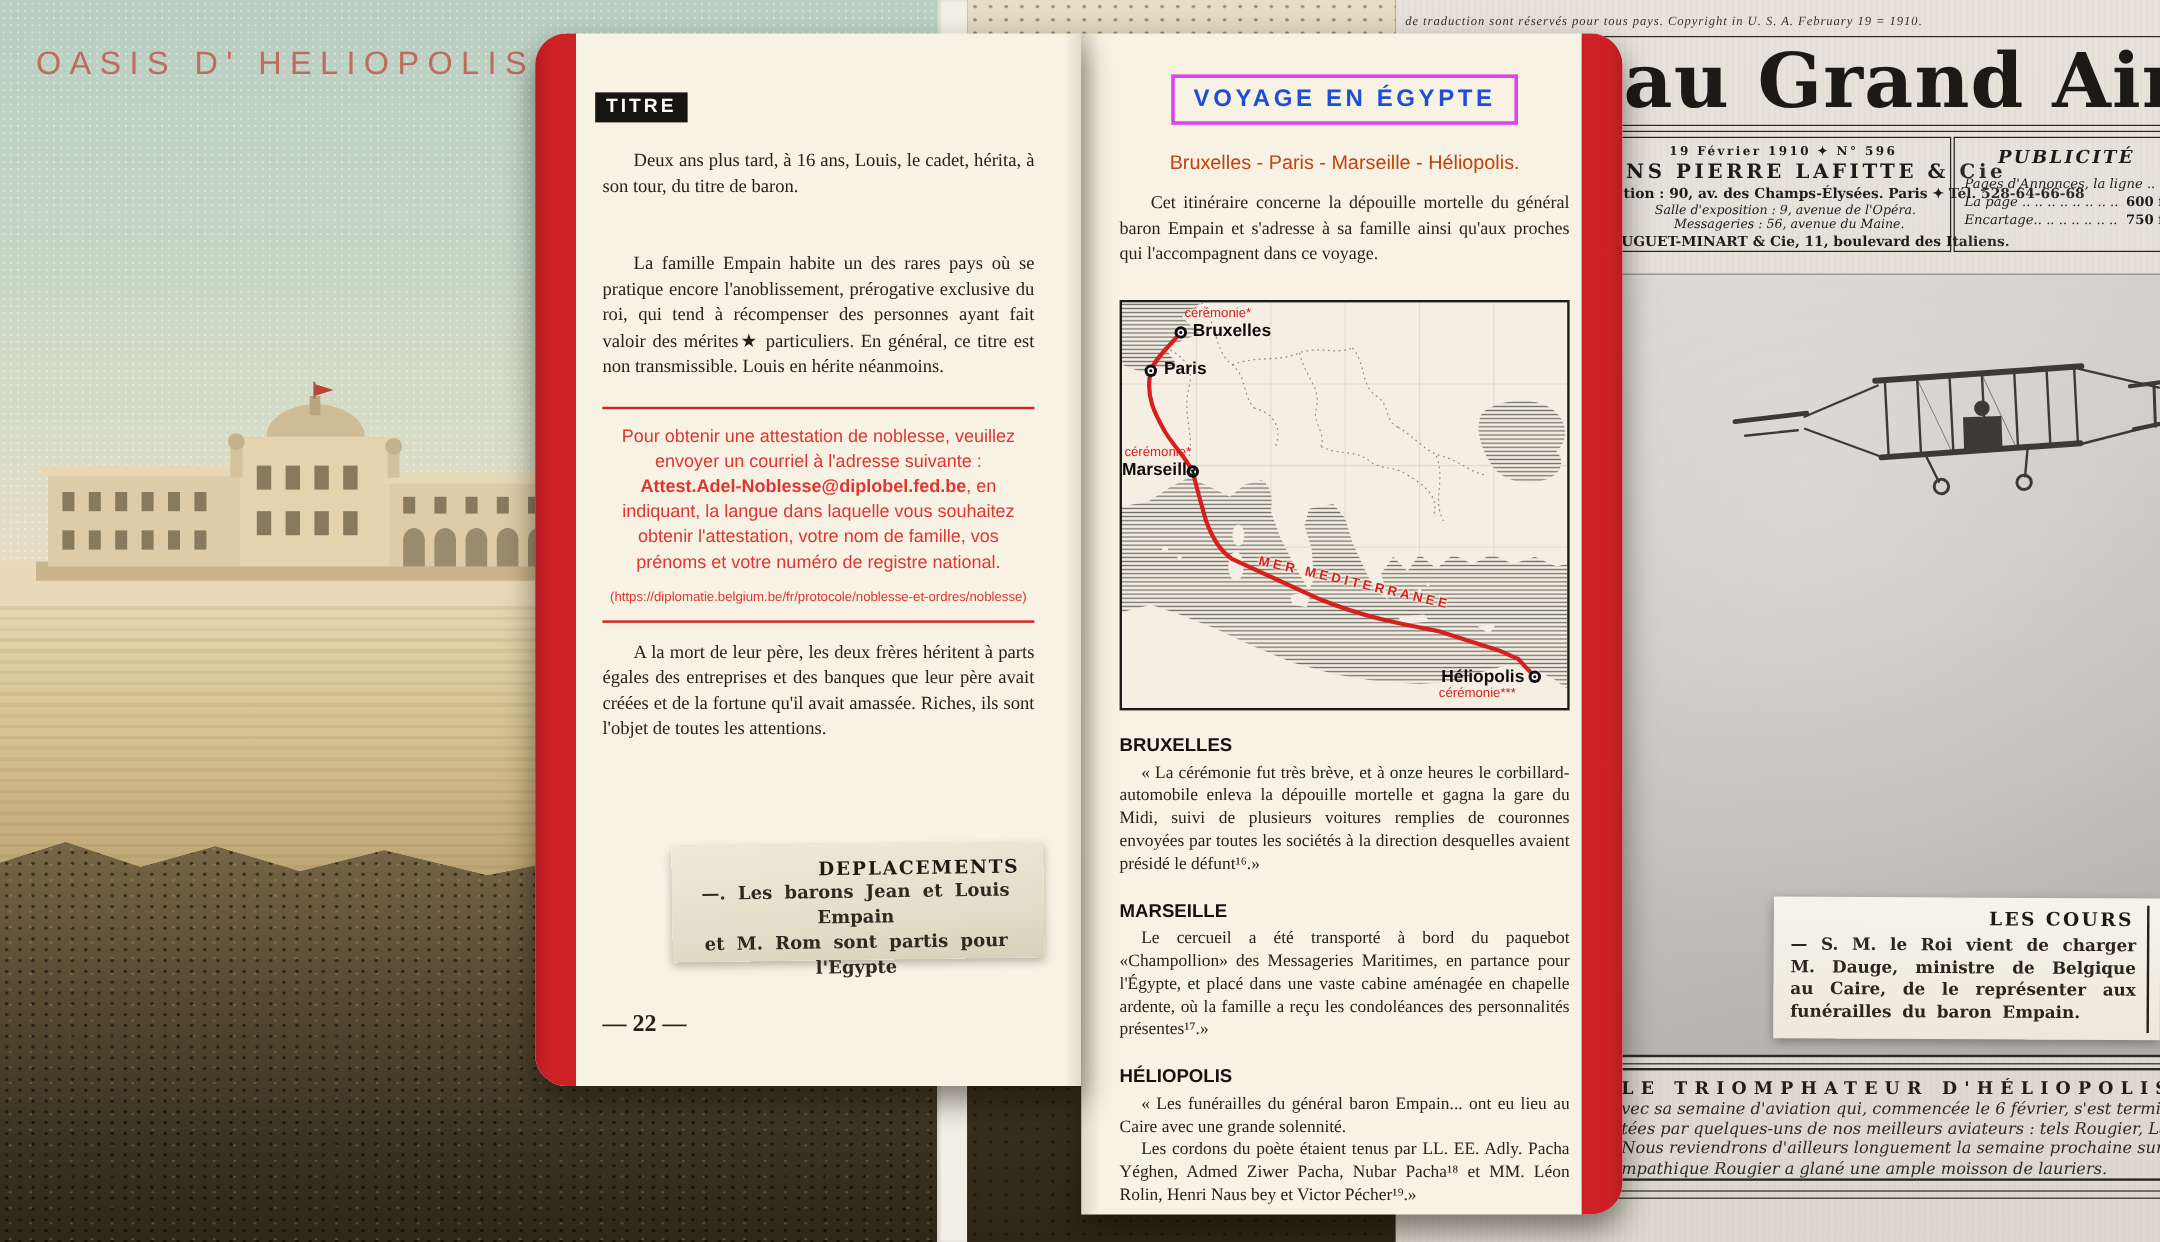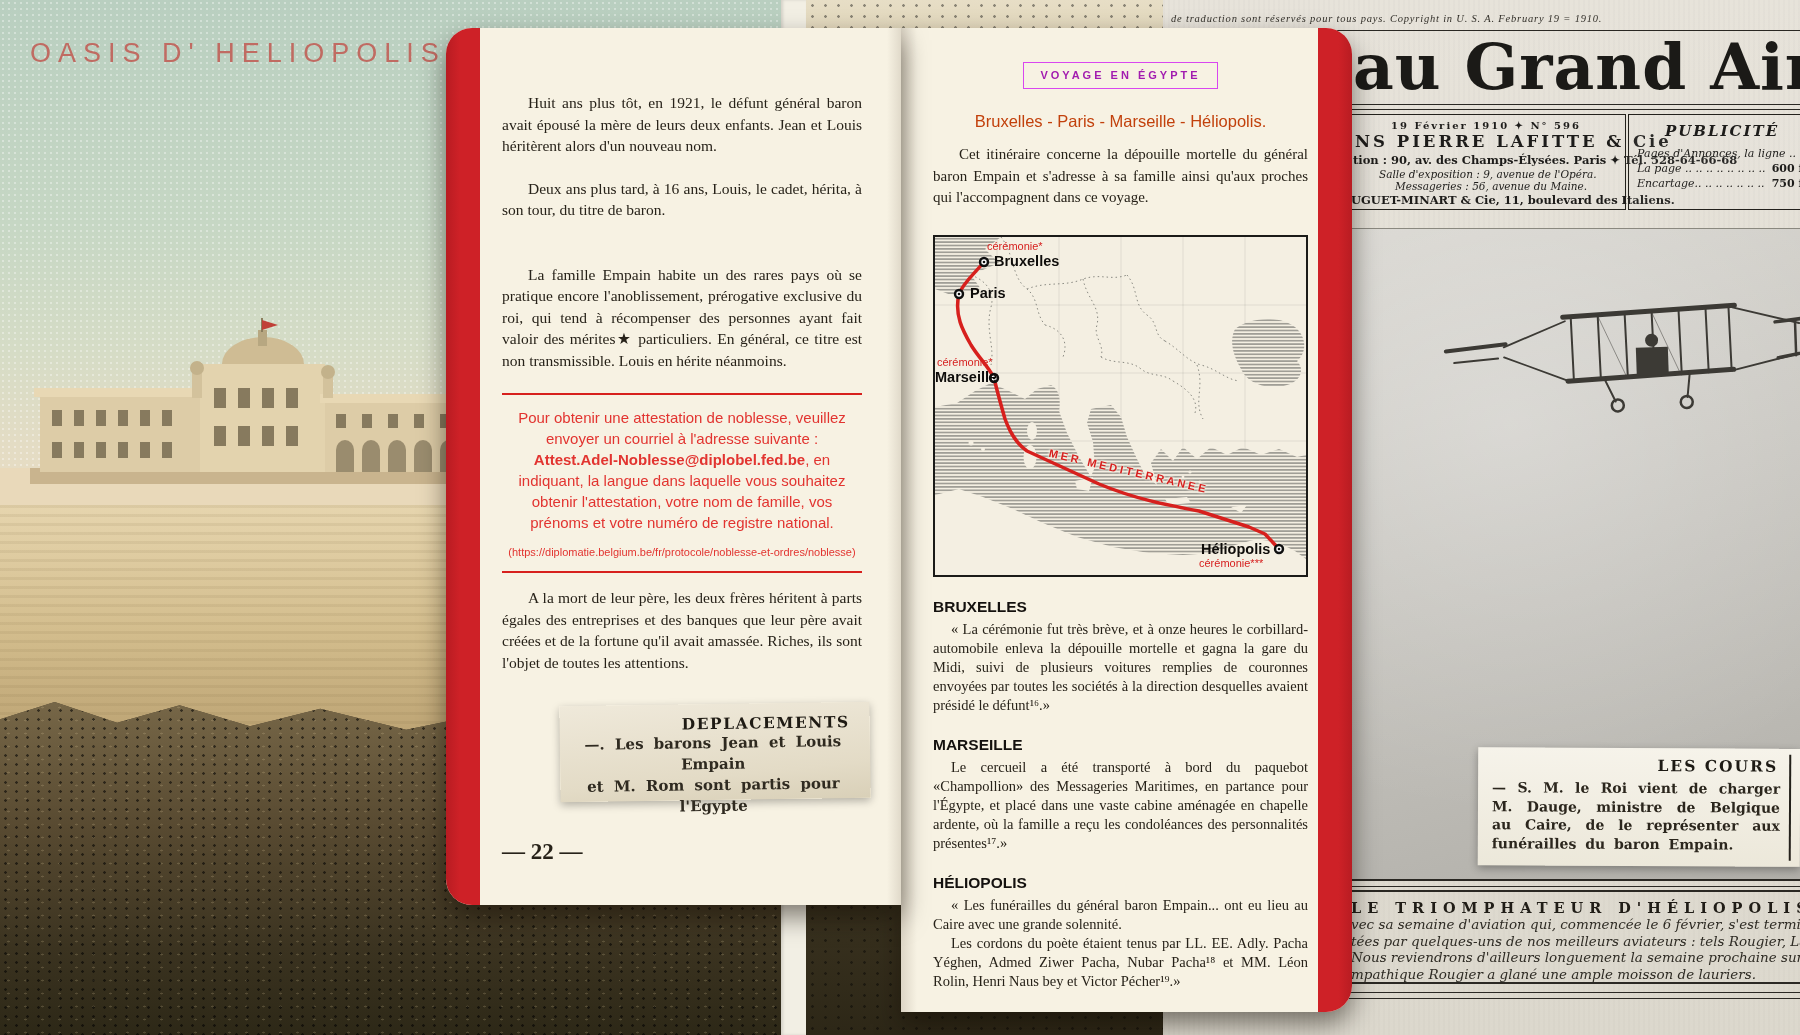--- a/index.html
+++ b/index.html
@@ -118,37 +118,37 @@
   }
   .lbl-titre{margin-top:49px;}
   .body-par{font-size:15.5px;line-height:21.5px;text-align:justify;text-indent:26px;color:#272219;margin:0;}
   .p1{margin-top:15px;} .p2{margin-top:21px;} .p3{margin-top:43px;}
   .notice{margin-top:22px;border-top:2px solid #d7201d;padding-top:12px;text-align:center;
     font-family:"Liberation Sans",sans-serif;font-size:15px;line-height:21px;color:#e23430;}
   .notice .email{font-weight:bold;}
   .notice-url{margin-top:13px;text-align:center;font-family:"Liberation Sans",sans-serif;font-size:11px;color:#e23430;
     border-bottom:2px solid #d7201d;padding-bottom:13px;}
   .p-fortune{margin-top:14px;}
-  .pagenum-left{position:absolute;left:0;bottom:40px;font-weight:bold;font-size:23px;color:#272219;}
+  .pagenum-left{position:absolute;left:0;bottom:40px;font-weight:bold;font-size:20px;color:#272219;}
   
   .clip-depl{
     position:absolute;left:114px;top:676px;width:310px;height:96px;
     background:linear-gradient(175deg,#efe9da 0%,#e3dbc6 70%,#d9d0b8 100%);
     box-shadow:0 3px 8px rgba(0,0,0,.28);transform:rotate(-.8deg);
     padding:10px 14px 0 10px;box-sizing:border-box;
     font-family:"DejaVu Serif",serif;color:#2f2a20;
   }
   .clip-depl .d-title{font-weight:bold;font-size:15.5px;letter-spacing:1.5px;text-align:right;padding-right:6px;color:#1f1b14;}
   .clip-depl .d-line{font-size:15px;line-height:21px;font-weight:bold;word-spacing:5px;text-align:center;}
   
   .col-right{position:absolute;left:32px;top:0;width:375px;height:100%;color:#272219;}
   .voyage-wrap{margin-top:34px;text-align:center;}
   .voyage-box{
-    display:inline-block;border:1px solid #d946ef;padding:6px 16px 7px 16px;
-    font-family:"Liberation Sans",sans-serif;font-weight:bold;font-size:11px;letter-spacing:3px;color:#a21caf;background:#f7f2e3;
+    display:inline-block;border:3px solid #d946ef;padding:6px 16px 7px 16px;
+    font-family:"Liberation Sans",sans-serif;font-weight:bold;font-size:20px;letter-spacing:3px;color:#1d4ed8;background:#f7f2e3;
   }
   .route-title{margin-top:23px;text-align:center;font-family:"Liberation Sans",sans-serif;font-weight:normal;font-size:16.5px;color:#c2410c;}
   .intro{margin-top:13px;font-size:15px;line-height:21.5px;text-align:justify;text-indent:26px;}
   .map{position:relative;margin-top:26px;width:371px;height:338px;border:2px solid #1b1b18;background:#f4efe2;}
   .map svg{position:absolute;left:0;top:0;}
   .map-lbl{position:absolute;font-family:"Liberation Sans",sans-serif;white-space:nowrap;}
   .map-city{font-weight:bold;font-size:14.5px;color:#0e0c0a;}
   .map-cer{font-weight:normal;font-size:11px;color:#d6201f;}
   .map-sea{
     font-weight:bold;font-size:11px;letter-spacing:3px;color:#d6201f;
@@ -430,22 +430,22 @@
 
     <div class="sec-head">HÉLIOPOLIS</div>
     <p class="sec-par">« Les funérailles du général baron Empain... ont eu lieu au Caire avec une grande solennité.</p>
     <p class="sec-par">Les cordons du poète étaient tenus par LL. EE. Adly. Pacha Yéghen, Admed Ziwer Pacha, Nubar Pacha¹⁸ et MM. Léon Rolin, Henri Naus bey et Victor Pécher¹⁹.»</p>
 
   </div>
 </div>
 
 <div class="page page-left">
   <div class="col-left">
+    <div><span class="black-label lbl-titre" style="margin-top:0;position:relative;top:49px;">TITRE</span></div>
     <div style="height:49px;"></div>
-    <p class="body-par p1">Huit ans plus tôt, en 1921, le défunt général baron avait épousé la mère de leurs deux enfants. Jean et Louis héritèrent alors d'un nouveau nom.</p>
     <p class="body-par p2">Deux ans plus tard, à 16 ans, Louis, le cadet, hérita, à son tour, du titre de baron.</p>
     <p class="body-par p3">La famille Empain habite un des rares pays où se pratique encore l'anoblissement, prérogative exclusive du roi, qui tend à récompenser des personnes ayant fait valoir des mérites★ particuliers. En général, ce titre est non transmissible. Louis en hérite néanmoins.</p>
 
     <div class="notice">
       <span>Pour obtenir une attestation de noblesse, veuillez envoyer un courriel à l'adresse suivante : </span><span class="email">Attest.Adel-Noblesse@diplobel.fed.be</span><span>, en indiquant, la langue  dans laquelle vous souhaitez obtenir l'attestation, votre nom de famille, vos prénoms et votre numéro de registre national.</span>
     </div>
     <div class="notice-url">(https://diplomatie.belgium.be/fr/protocole/noblesse-et-ordres/noblesse)</div>
 
     <p class="body-par p-fortune">A la mort de leur père, les deux frères héritent à parts égales des entreprises et des banques que leur père avait créées et de la fortune qu'il avait amassée. Riches, ils sont l'objet de toutes les attentions.</p>
 

